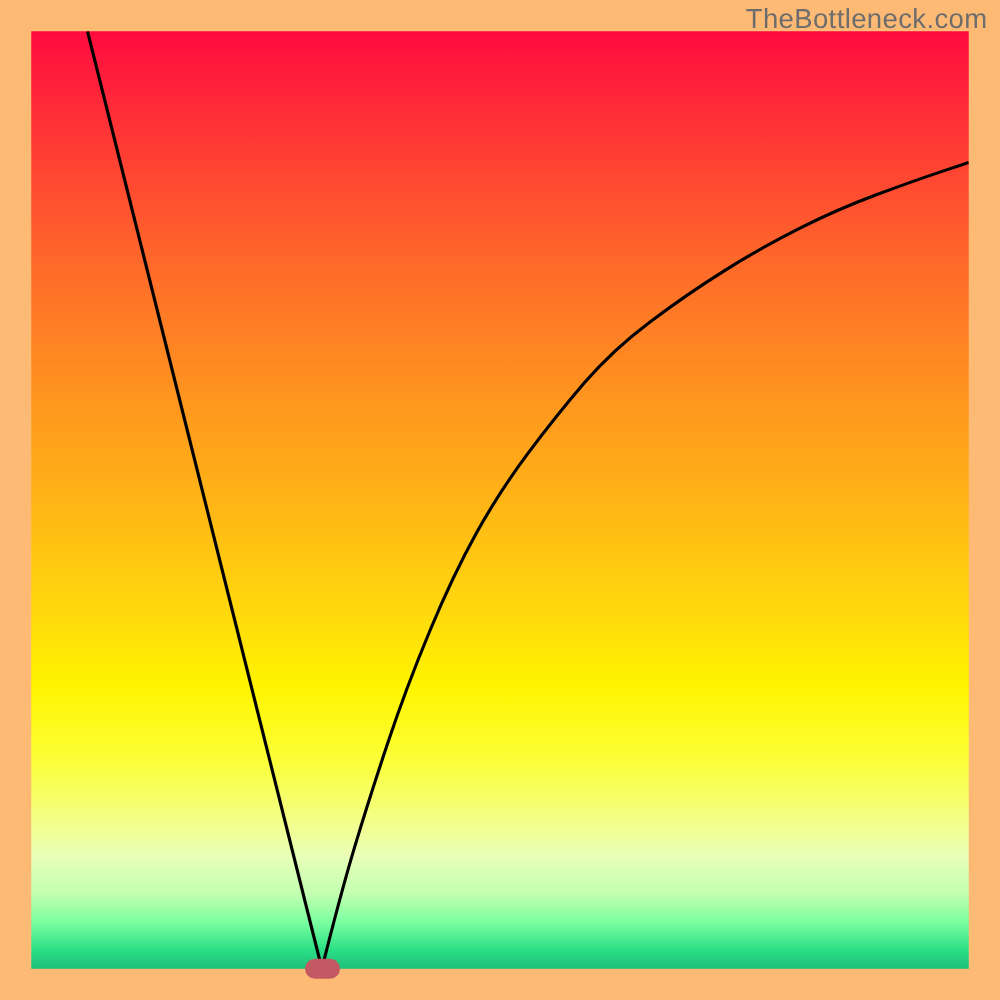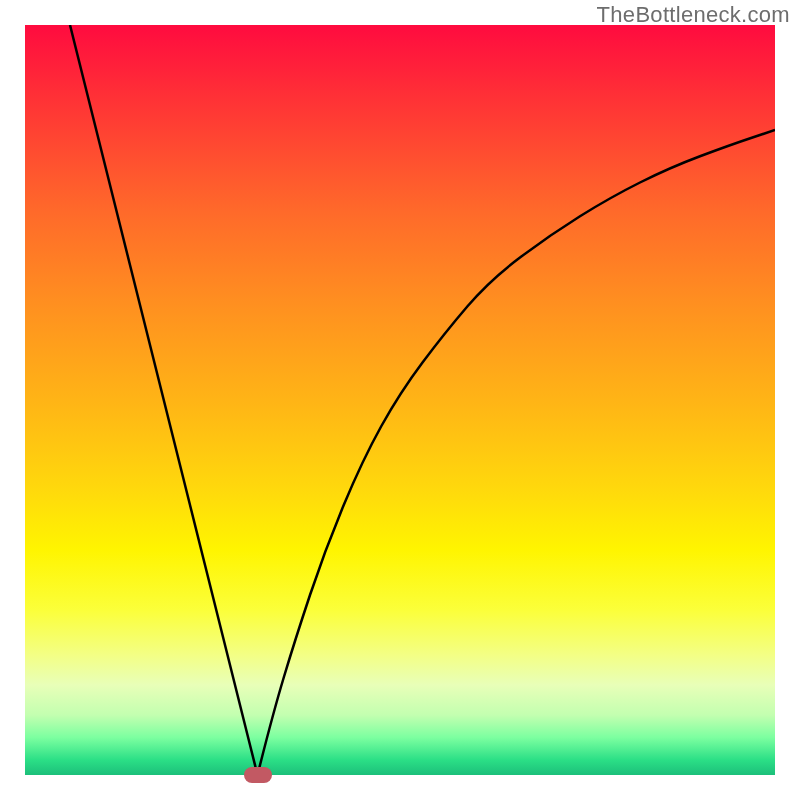--- a/index.html
+++ b/index.html
@@ -8,21 +8,21 @@
     width: 800px;
     height: 800px;
     background: #000;
     font-family: Arial, Helvetica, sans-serif;
     overflow: hidden;
   }
   .frame {
     position: relative;
     width: 800px;
     height: 800px;
-    background: #ffffff;
+    background: #fdba74;
   }
   .plot-area {
     position: absolute;
     left: 25px;
     top: 25px;
     width: 750px;
     height: 750px;
     background: linear-gradient(
       to bottom,
       #ff0b3f 0%,

